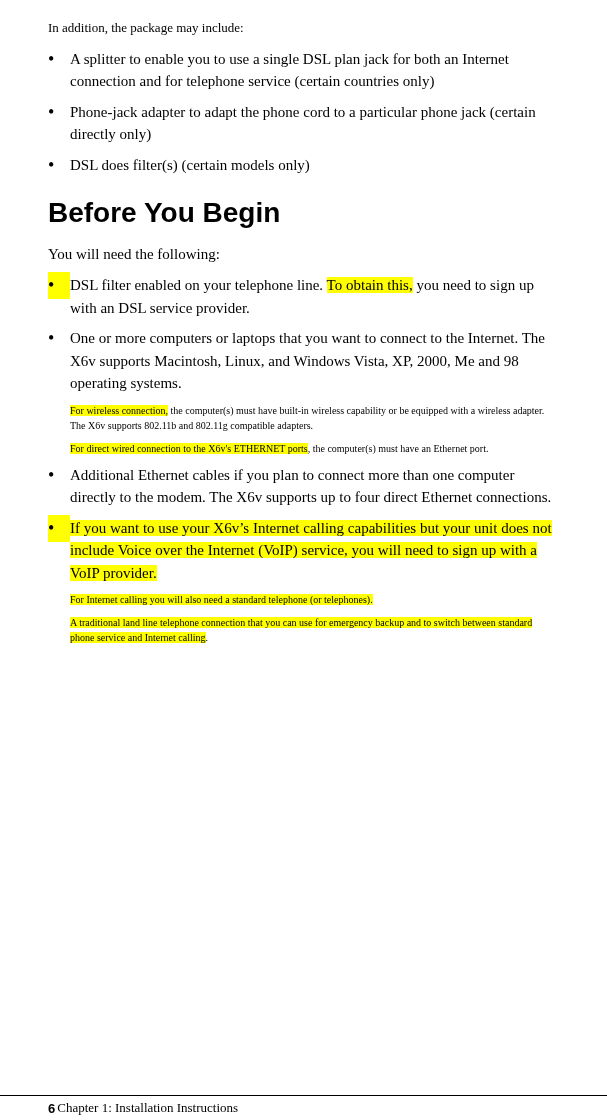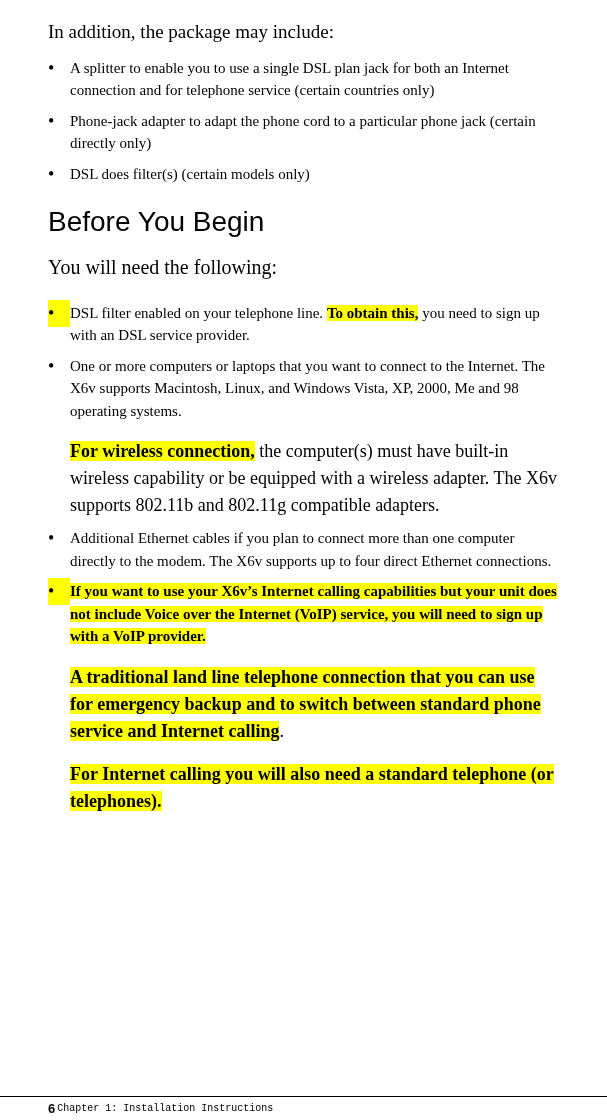--- a/index.html
+++ b/index.html
@@ -16,21 +16,21 @@
       font-size: 15px;
       color: #000000;
       position: relative;
     }
 
     .page-container {
       padding: 18px 48px 60px 48px;
     }
 
     .intro-text {
-      font-size: 19px;
+      font-size: 13px;
       line-height: 1.5;
       margin-bottom: 10px;
     }
 
     ul.bullet-list {
       list-style: none;
       padding: 0;
       margin: 0 0 18px 0;
     }
 
@@ -50,59 +50,58 @@
 
     ul.bullet-list li .bullet-highlight {
       min-width: 22px;
       background-color: #ffff00;
       font-size: 18px;
       margin-top: -2px;
     }
 
     .section-heading {
       font-size: 28px;
-      font-weight: normal;
+      font-weight: bold;
       margin: 8px 0 14px 0;
       font-family: "Arial", sans-serif;
     }
 
     .you-will-need {
-      font-size: 20px;
+      font-size: 15px;
       line-height: 1.5;
-      margin-bottom: 20px;
+      margin-bottom: 9px;
     }
 
     mark.yellow {
       background-color: #ffff00;
       color: #000;
-      font-weight: bold;
     }
 
     .sub-para {
-      margin-top: 16px;
-      font-size: 18px;
+      margin-top: 8px;
+      font-size: 10px;
       line-height: 1.5;
     }
 
     .footer-bar {
       position: absolute;
       bottom: 0;
       left: 0;
       right: 0;
       border-top: 1px solid #000;
       padding: 4px 48px;
       font-size: 13px;
       font-family: "Arial", sans-serif;
       display: flex;
       align-items: center;
     }
 
     .footer-chapter {
-      font-size: 10px;
-      font-family: Liberation Mono, monospace;
+      font-size: 13px;
+      font-family: Liberation Serif, serif;
     }
 
     .footer-page-num {
       font-size: 13px;
       font-weight: bold;
       margin-right: 2px;
       font-family: "Arial", sans-serif;
     }
 
     .li-content {
@@ -144,37 +143,40 @@
       </span>
     </li>
 
     <li>
       <span class="bullet">•</span>
       <span class="li-content">
         <span>One or more computers or laptops that you want to connect to the Internet. The X6v supports Macintosh, Linux, and Windows Vista, XP, 2000, Me and 98 operating systems.</span>
         <div class="sub-para">
           <mark class="yellow">For wireless connection,</mark><span> the computer(s) must have built-in wireless capability or be equipped with a wireless adapter. The X6v supports 802.11b and 802.11g compatible adapters.</span>
         </div>
+        <div class="sub-para">
+          <mark class="yellow">For direct wired connection to the X6v's ETHERNET ports</mark><span>, the computer(s) must have an Ethernet port.</span>
+        </div>
       </span>
     </li>
 
     <li>
       <span class="bullet">•</span>
       <span class="li-content">Additional Ethernet cables if you plan to connect more than one computer directly to the modem. The X6v supports up to four direct Ethernet connections.</span>
     </li>
 
     <li>
       <span class="bullet-highlight" style="background-color:#ffff00; min-width:22px; font-size:18px; margin-top:-2px;">•</span>
       <span class="li-content">
         <mark class="yellow">If you want to use your X6v’s Internet calling capabilities but your unit does not include Voice over the Internet (VoIP) service, you will need to sign up with a VoIP provider.</mark>
         <div class="sub-para">
-          <mark class="yellow">A traditional land line telephone connection that you can use for emergency backup and to switch between standard phone service and Internet calling</mark><span>.</span>
+          <mark class="yellow">For Internet calling you will also need a standard telephone (or telephones).</mark><span></span>
         </div>
         <div class="sub-para">
-          <mark class="yellow">For Internet calling you will also need a standard telephone (or telephones).</mark><span></span>
+          <mark class="yellow">A traditional land line telephone connection that you can use for emergency backup and to switch between standard phone service and Internet calling</mark><span>.</span>
         </div>
       </span>
     </li>
 
   </ul>
 
 </div>
 
 <div class="footer-bar">
   <span class="footer-page-num">6</span>

